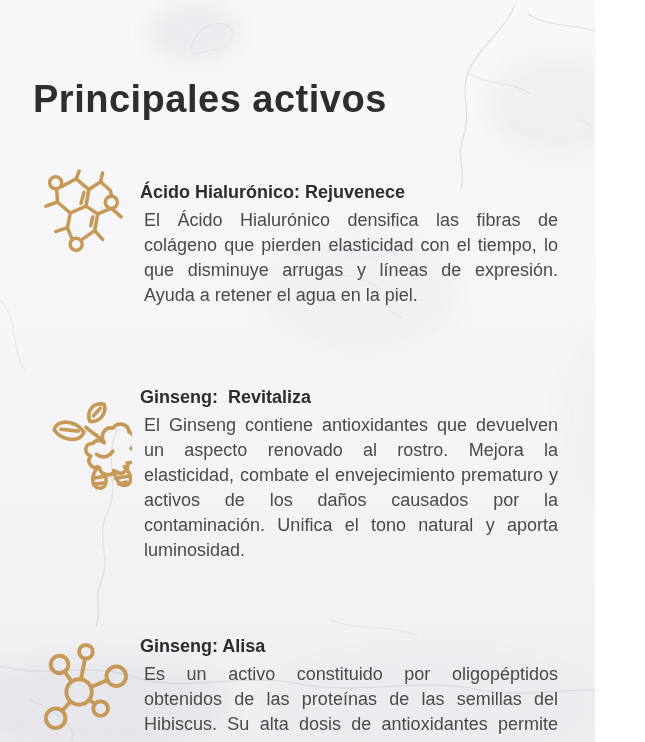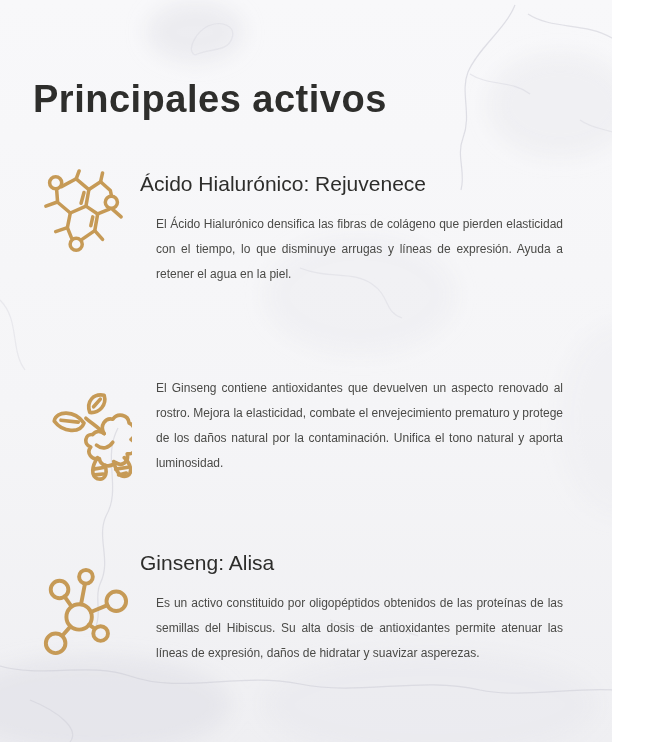--- a/index.html
+++ b/index.html
@@ -6,21 +6,20 @@
   body {
     width: 645px; height: 742px;
     font-family: "Liberation Sans", sans-serif;
     background: #ffffff;
   }
   .canvas {
     position: relative;
     width: 595px; height: 742px;
     overflow: hidden;
     background: linear-gradient(180deg, #f8f8fa 0%, #f5f5f7 55%, #efeff2 100%);
-    padding-left: 17px;
   }
   .marble {
     position: absolute; inset: 0;
     pointer-events: none;
   }
   .content {
     position: absolute; inset: 0;
     padding: 0 33px;
     box-sizing: border-box;
   }
@@ -39,30 +38,30 @@
   .icon-col {
     width: 102px; flex: none;
     display: flex; justify-content: center; align-items: flex-start;
   }
   .icon-col svg { display: block; }
   .s1 .icon-col svg { margin-top: 5px; }
   .s2 .icon-col svg { margin-top: 30px; }
   .s3 .icon-col svg { margin-top: 24px; }
   .text-col { flex: 1; padding-left: 5px; }
   .sec-heading {
-    margin: 8px 0 3px 0;
-    font-size: 21px;
+    margin: 16px 0 3px 0;
+    font-size: 18px;
     line-height: 24px;
-    font-weight: normal;
+    font-weight: bold;
     color: #2d2d2b;
     white-space: pre-wrap;
   }
   .sec-body {
-    margin: 16px;
-    font-size: 12px;
+    margin: 4px;
+    font-size: 18px;
     line-height: 25px;
     color: #4a4a47;
     text-align: justify;
   }
 </style>
 </head>
 <body>
 
 <div class="canvas">
 
@@ -156,21 +155,22 @@
             <path d="M60,81 L72,79"></path>
             <path d="M61,87 L70,86"></path>
 
             <path d="M81,73 C83,83 88,91 95,88 C101,85 99,76 92,69"></path>
             <path d="M83,81 L96,79"></path>
             <path d="M86,87 L94,85"></path>
           </g>
         </svg>
       </div>
       <div class="text-col">
-        <p class="sec-body">El Ginseng contiene antioxidantes que devuelven un aspecto renovado al rostro. Mejora la elasticidad, combate el envejecimiento prematuro y protege de los daños natural por la contaminación. Unifica el tono natural y aporta luminosidad.</p>
+        <h2 class="sec-heading">Ginseng:  Revitaliza</h2>
+        <p class="sec-body">El Ginseng contiene antioxidantes que devuelven un aspecto renovado al rostro. Mejora la elasticidad, combate el envejecimiento prematuro y activos de los daños causados por la contaminación. Unifica el tono natural y aporta luminosidad.</p>
       </div>
     </div>
 
     <div class="section s3">
       <div class="icon-col">
         <svg width="90" height="90" viewBox="0 0 92 92" aria-hidden="true">
           <g fill="none" stroke="#C69A56" stroke-width="4" stroke-linecap="round">
             <circle cx="41" cy="51" r="13"></circle>
             <circle cx="48" cy="10" r="7"></circle>
             <circle cx="21" cy="23" r="9"></circle>

